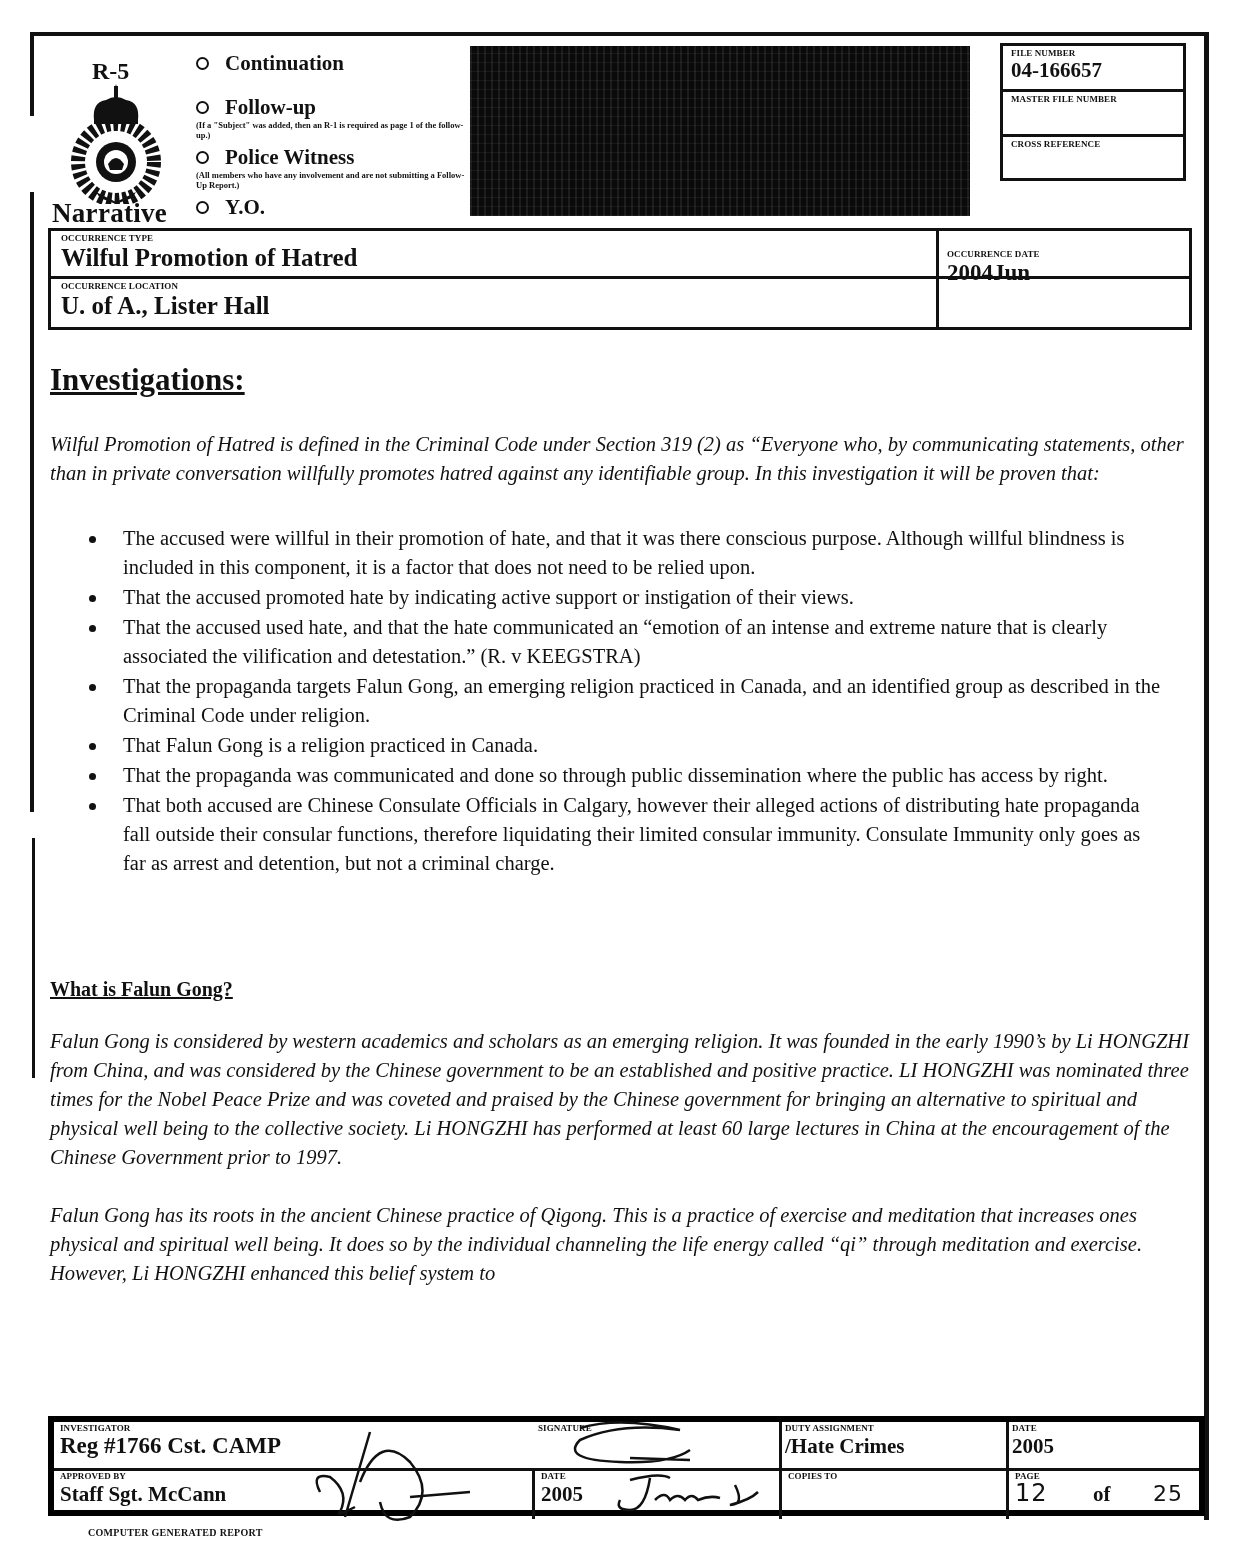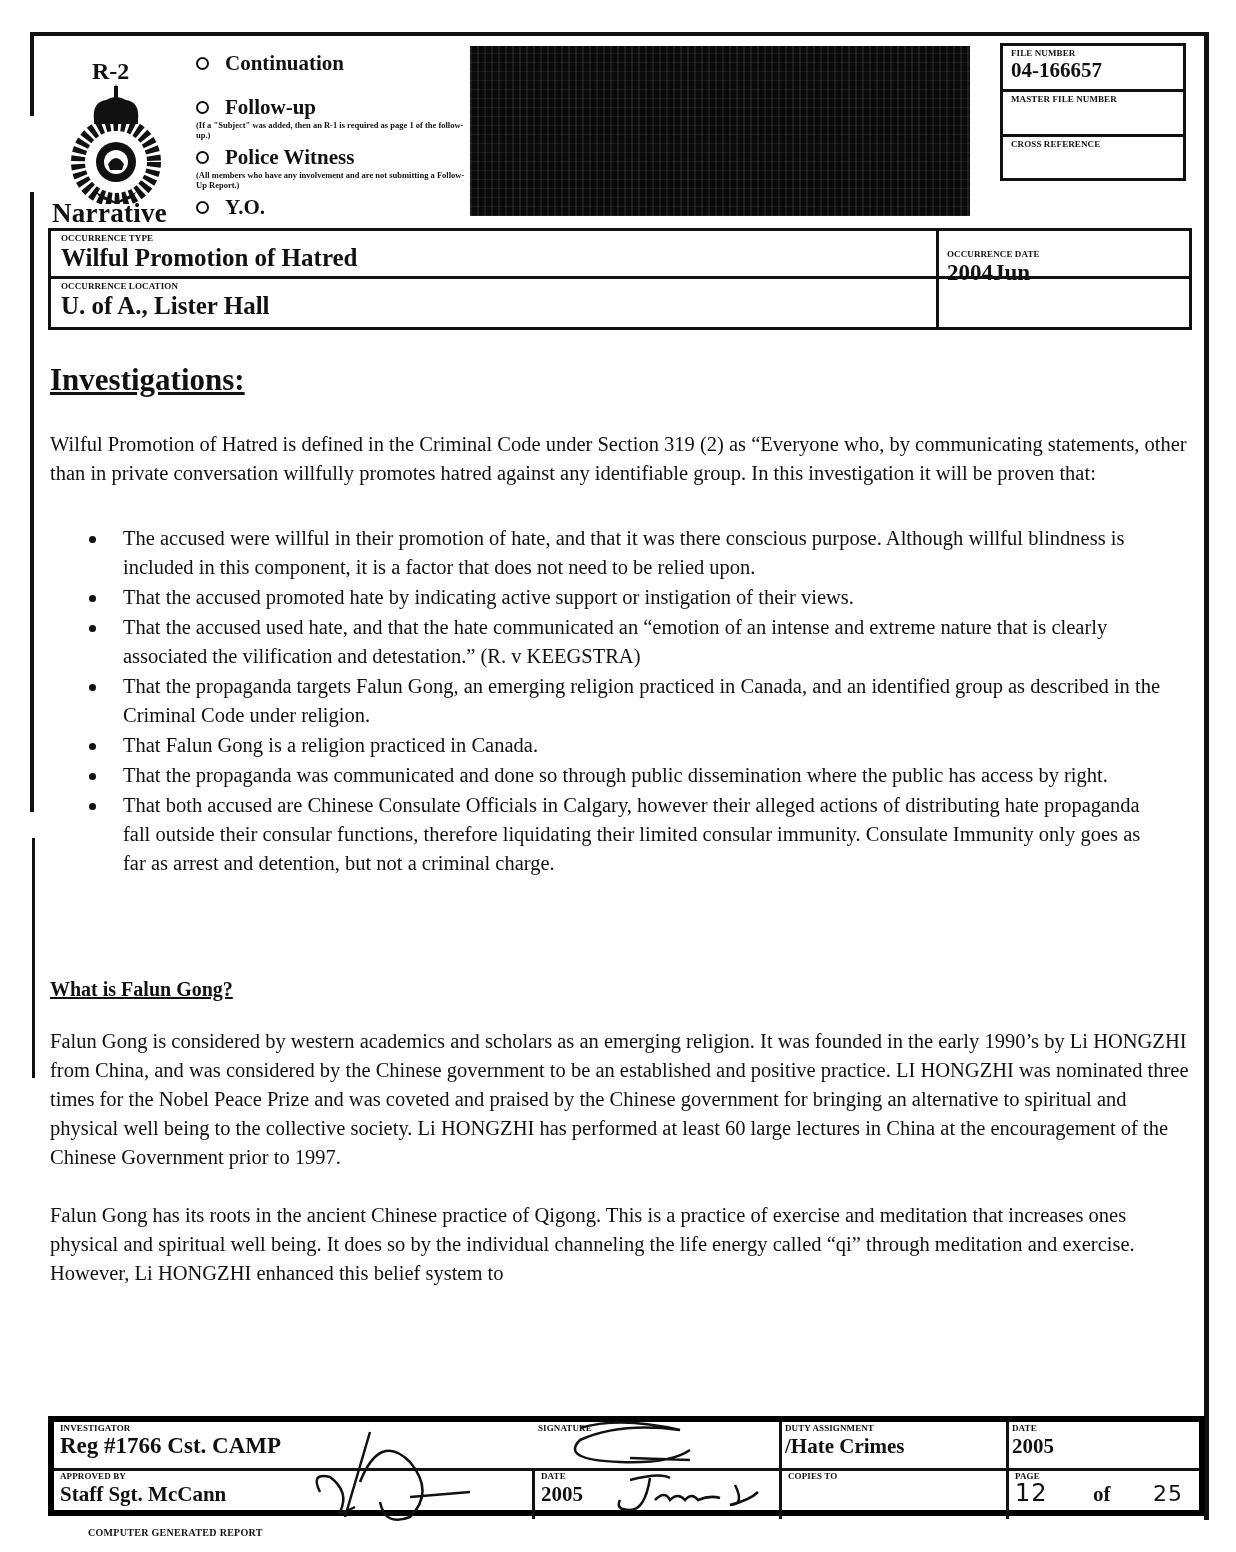--- a/index.html
+++ b/index.html
@@ -42,21 +42,21 @@
   .occ-row.r2 { top: 50%; }
   .occ-left { position: absolute; left: 0; top: 0; width: 888px; height: 100%; border-right: 3px solid #111; box-sizing: border-box; padding: 2px 10px; }
   .occ-right { position: absolute; left: 888px; top: 0; right: 0; height: 100%; padding: 18px 8px; box-sizing: border-box; }
   .occ-val { font-size: 25px; font-weight: bold; line-height: 30px; }
   .occ-val-sm { font-size: 23px; font-weight: bold; line-height: 28px; }
   .handwrite { font-family: "DejaVu Sans", sans-serif; font-size: 14px; font-style: italic; letter-spacing: 1px; line-height: 16px; margin-top: 8px; }
 
   
   .content { left: 50px; top: 362px; width: 1145px; }
   .h-main { font-size: 31px; font-weight: bold; text-decoration: underline; text-decoration-thickness: 3px; margin: 0 0 32px 0; }
-  .para { font-size: 20.5px; line-height: 29px; margin: 0; }
+  .para { font-size: 20.5px; line-height: 29px; margin: 0; font-style: italic; }
   .bullets { list-style: none; margin: 36px 0 0 0; padding: 0 0 0 73px; font-family: Liberation Serif, serif; }
   .bullets li { position: relative; font-size: 20.5px; line-height: 29px; margin-bottom: 1px; }
   .bullets li::before { content: ""; position: absolute; left: -34px; top: 12px; width: 7px; height: 7px; background: #111; border-radius: 50%; }
   .h-sub { font-size: 20px; font-weight: bold; text-decoration: underline; margin: 0; }
 
   
   .foot { left: 48px; top: 1416px; width: 1157px; height: 100px; border: 6px solid #000000; box-sizing: border-box; }
   .fcell { position: absolute; box-sizing: border-box; padding: 1px 6px; }
   .fline-h { position: absolute; height: 0; border-top: 3px solid #111; }
   .fline-v { position: absolute; width: 0; border-left: 3px solid #111; }
@@ -67,21 +67,21 @@
 </style>
 </head>
 <body>
 
 <div class="abs frame-top"></div>
 <div class="abs frame-right"></div>
 <div class="abs frame-left-a"></div>
 <div class="abs frame-left-b"></div>
 <div class="abs frame-left-c"></div>
 
-<div class="abs r2">R-2</div>
+<div class="abs r2">R-5</div>
 <div class="abs crest">
   <svg width="120" height="120" viewBox="0 0 120 120">
     <path d="M60 0 L62 8 L58 8 Z" fill="#111"></path>
     <rect x="58" y="2" width="4" height="12" fill="#111"></rect>
     <path d="M38 36 Q36 18 50 16 Q60 10 70 16 Q84 18 82 36 Z" fill="#111"></path>
     <rect x="38" y="34" width="44" height="6" fill="#111"></rect>
     <circle cx="60" cy="78" r="38" fill="none" stroke="#111" stroke-width="14" stroke-dasharray="5 3"></circle>
     <circle cx="60" cy="78" r="20" fill="#111"></circle>
     <circle cx="60" cy="78" r="12" fill="#fff"></circle>
     <path d="M52 80 Q60 68 68 80 L66 86 L54 86 Z" fill="#111"></path>

